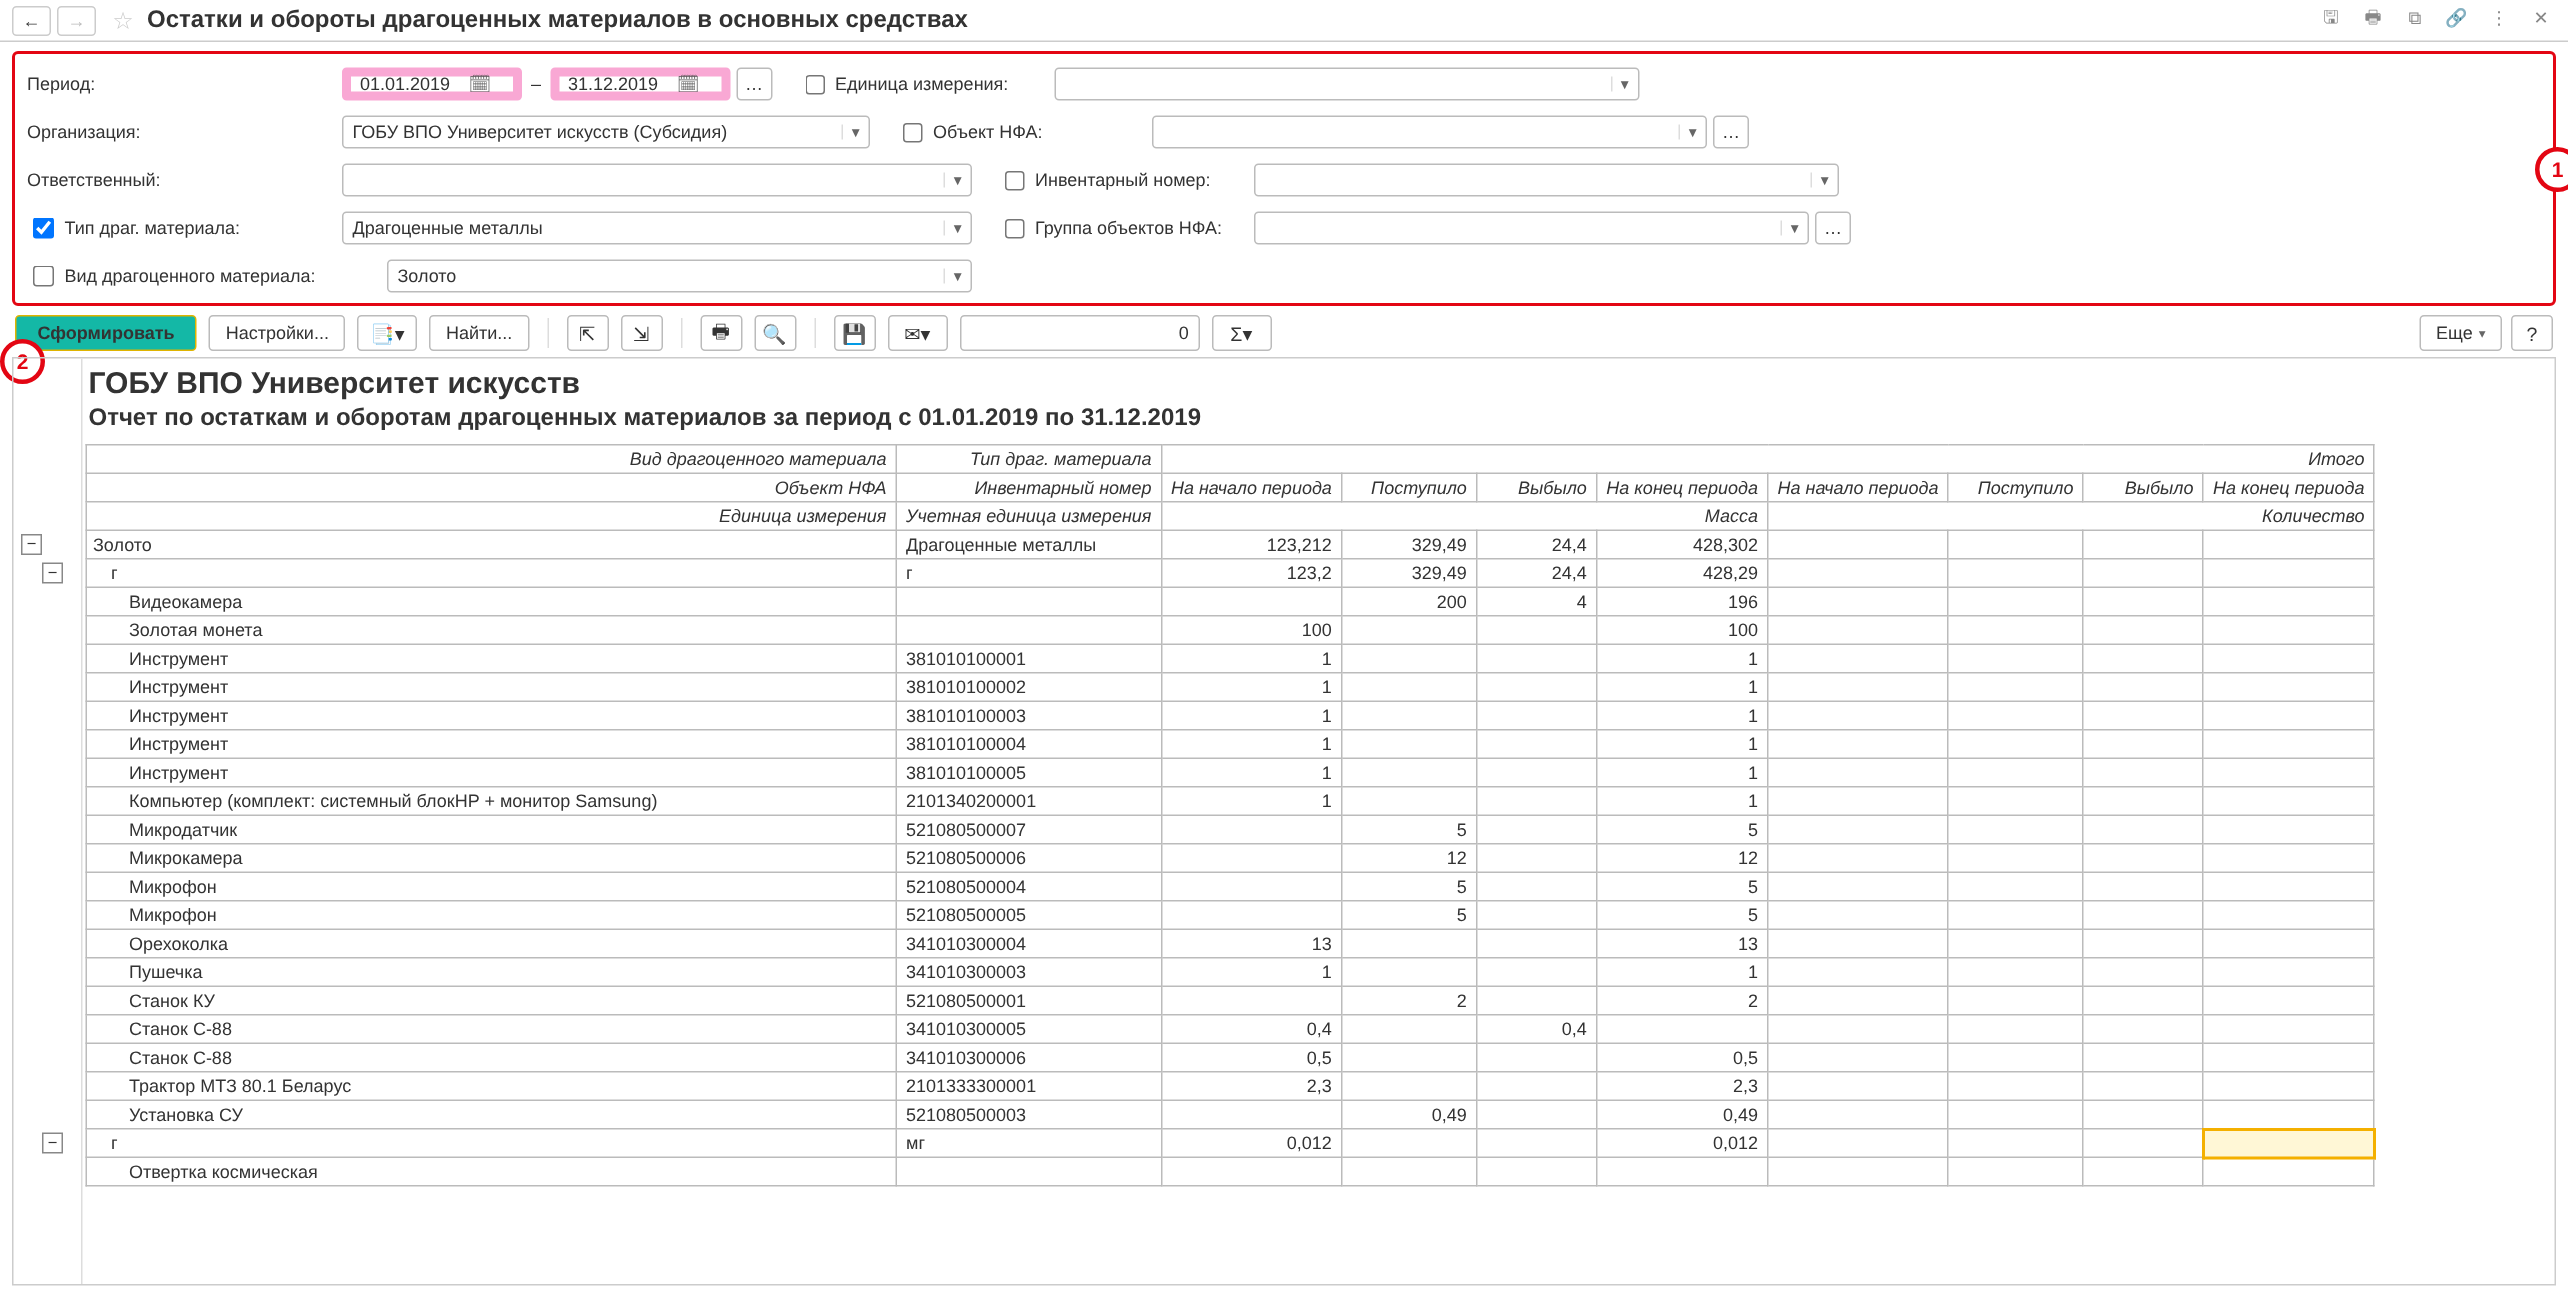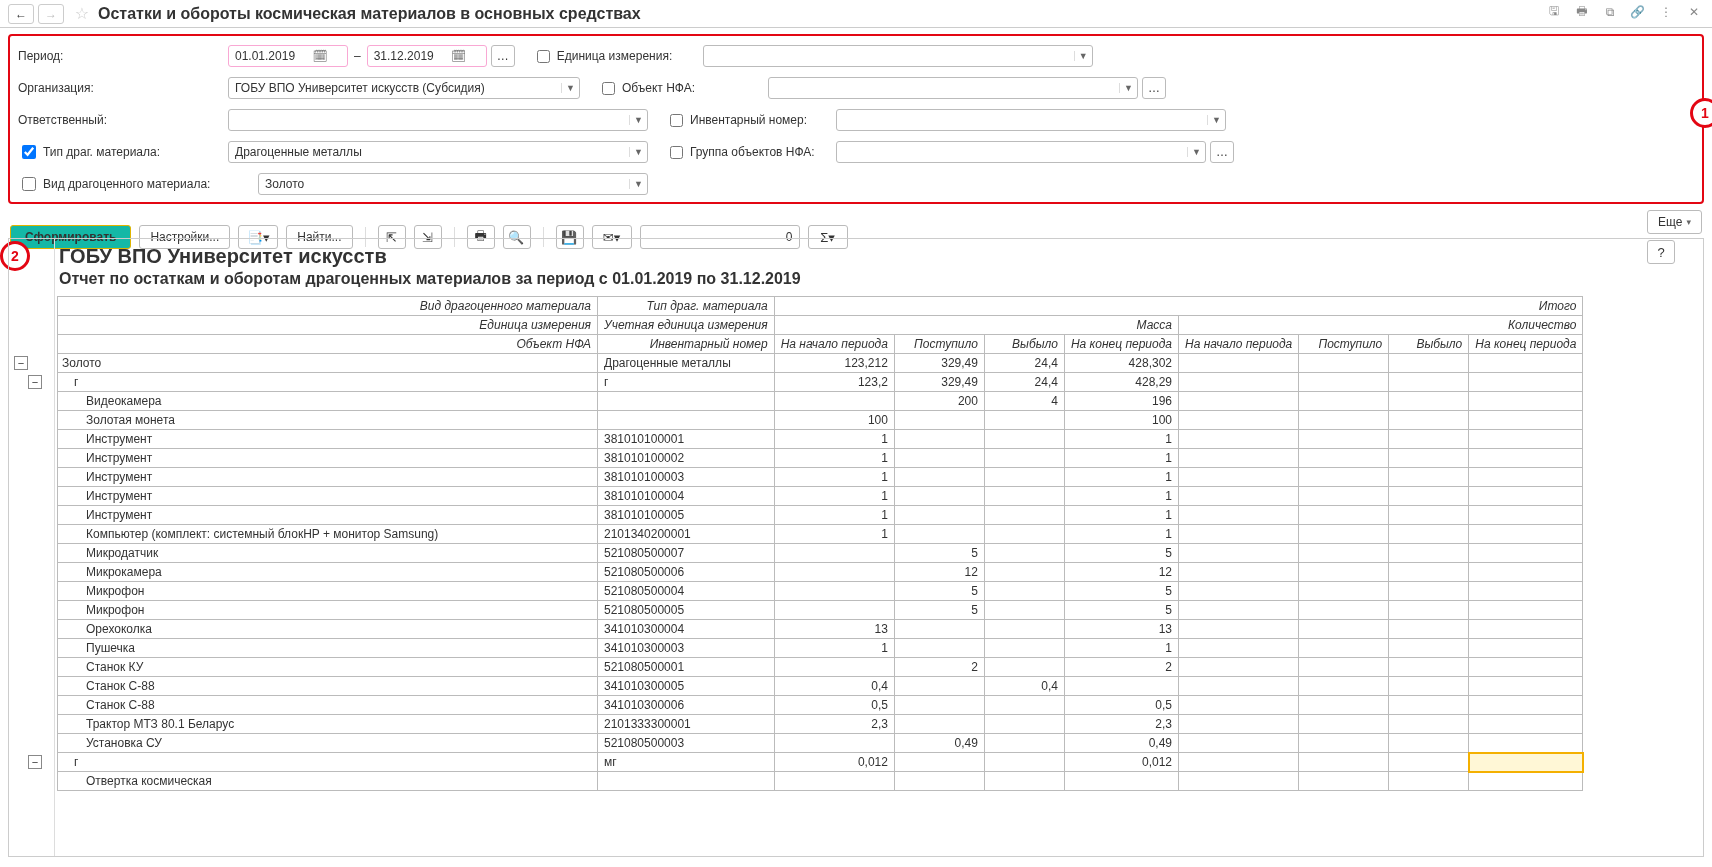--- a/index.html
+++ b/index.html
@@ -73,21 +73,21 @@
   }
   .flabel {
     width: 210px;
     display: flex;
     align-items: center;
     gap: 4px;
   }
   .flabel input[type=checkbox]{ width:14px; height:14px; }
   .period-field {
     display: inline-flex; align-items:center;
-    border:1px solid #f9a8d4; border-radius:3px;
+    border:6px solid #f9a8d4; border-radius:3px;
     height:22px; padding:0 2px 0 6px;
     background:#fff;
     width: 120px;
   }
   .period-field span{ flex:1 }
   .period-field .cal{ width:18px; text-align:center; color:#555; cursor:pointer; }
   .dash { margin: 0 6px; }
   .dots-btn {
     width:24px;height:22px;border:1px solid #bbb;border-radius:3px;
     background:#fff;display:inline-flex;align-items:center;justify-content:center;
@@ -130,21 +130,21 @@
   .btn .caret{ font-size:9px;color:#666; }
   .tbicon {
     width:28px;height:24px;border:1px solid #bbb;border-radius:3px;background:#fff;
     display:inline-flex;align-items:center;justify-content:center;cursor:pointer;
     font-size:13px;
   }
   .sumbox {
     width:160px;height:24px;border:1px solid #bbb;border-radius:3px;background:#fff;
     display:inline-flex;align-items:center;justify-content:flex-end;padding:0 6px;
   }
-  .toolbar-right{ margin-left:auto; display:flex; gap:6px;flex-direction:column; }
+  .toolbar-right{ margin-left:auto; display:flex; gap:6px; }
 
   
   .report-wrap{
     position:absolute;
     left:8px; right:8px; top:238px; bottom:10px;
     border:1px solid #ccc;
   }
   .report-scroll{
     overflow:auto;
     height:100%;
@@ -208,21 +208,21 @@
 
   .sep{ width:1px; height:20px; background:#ddd; margin:0 4px; }
 </style>
 </head>
 <body>
 
 <div class="header">
   <div class="nav-btn">←</div>
   <div class="nav-btn fwd">→</div>
   <div class="star">☆</div>
-  <div class="title">Остатки и обороты космическая материалов в основных средствах</div>
+  <div class="title">Остатки и обороты драгоценных материалов в основных средствах</div>
   <div class="header-right">
     <div class="hr-icon">🖫</div>
     <div class="hr-icon">🖶</div>
     <div class="hr-icon">⧉</div>
     <div class="hr-icon">🔗</div>
     <div class="hr-icon">⋮</div>
     <div class="hr-icon">✕</div>
   </div>
 </div>
 
@@ -374,39 +374,39 @@
     <div class="rep-content">
       <div class="rep-title1">ГОБУ ВПО Университет искусств</div>
       <div class="rep-title2">Отчет по остаткам и оборотам драгоценных материалов за период с 01.01.2019 по 31.12.2019</div>
 
       <table class="rep">
         <thead>
           <tr>
             <th class="c1">Вид драгоценного материала</th>
             <th class="c2">Тип драг. материала</th>
             <th colspan="8">Итого</th>
-          </tr>
-          <tr>
-            <th>Единица измерения</th>
-            <th>Учетная единица измерения</th>
-            <th colspan="4">Масса</th>
-            <th colspan="4">Количество</th>
           </tr>
           <tr>
             <th>Объект НФА</th>
             <th>Инвентарный номер</th>
             <th class="cn">На начало периода</th>
             <th class="cn">Поступило</th>
             <th class="cnw">Выбыло</th>
             <th class="cn">На конец периода</th>
             <th class="cn">На начало периода</th>
             <th class="cn">Поступило</th>
             <th class="cnw">Выбыло</th>
             <th class="cn">На конец периода</th>
           </tr>
+          <tr>
+            <th>Единица измерения</th>
+            <th>Учетная единица измерения</th>
+            <th colspan="4">Масса</th>
+            <th colspan="4">Количество</th>
+          </tr>
         </thead>
         <tbody id="rep-body">
             <tr class="group">
               <td class="rel" style="padding-left: 4px;">Золото<div class="tree-toggle" style="left: -44px; top: 2px;">−</div></td>
               <td>Драгоценные металлы</td>
               <td class="r">123,212</td>
               <td class="r">329,49</td>
               <td class="r">24,4</td>
               <td class="r">428,302</td>
               <td class="r"></td>

